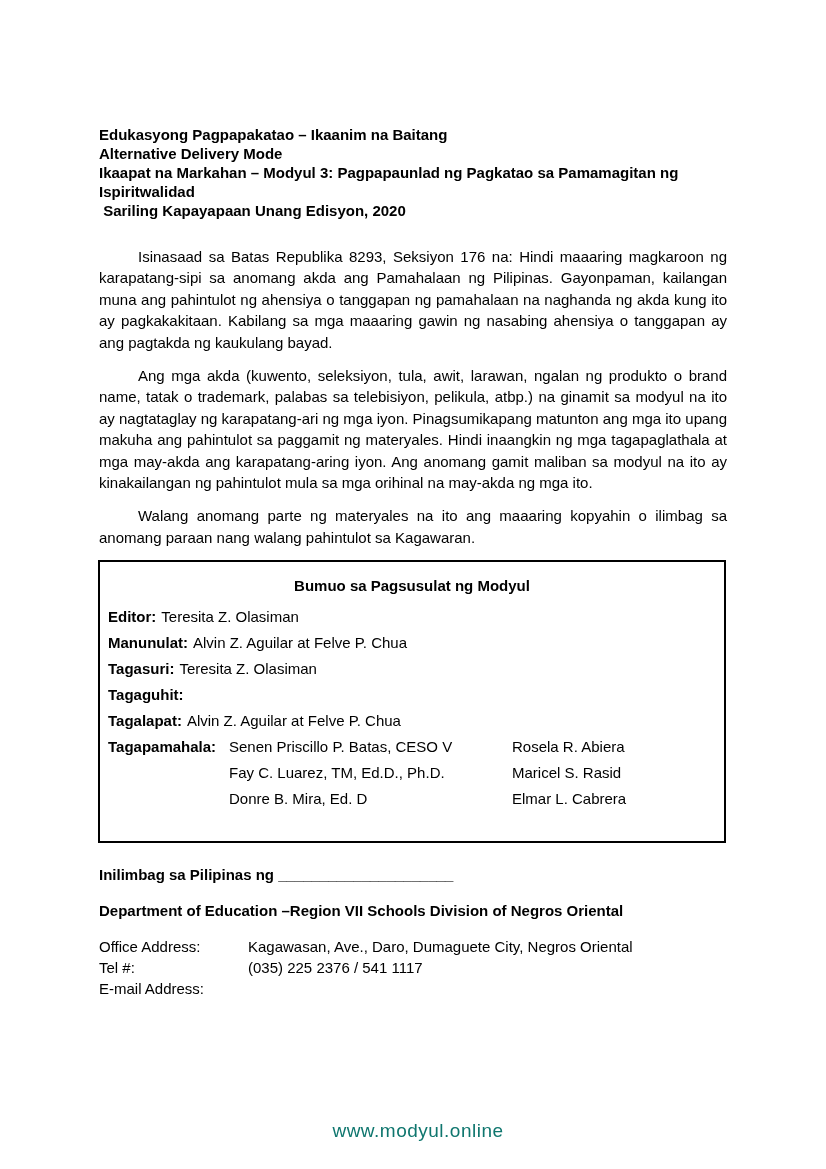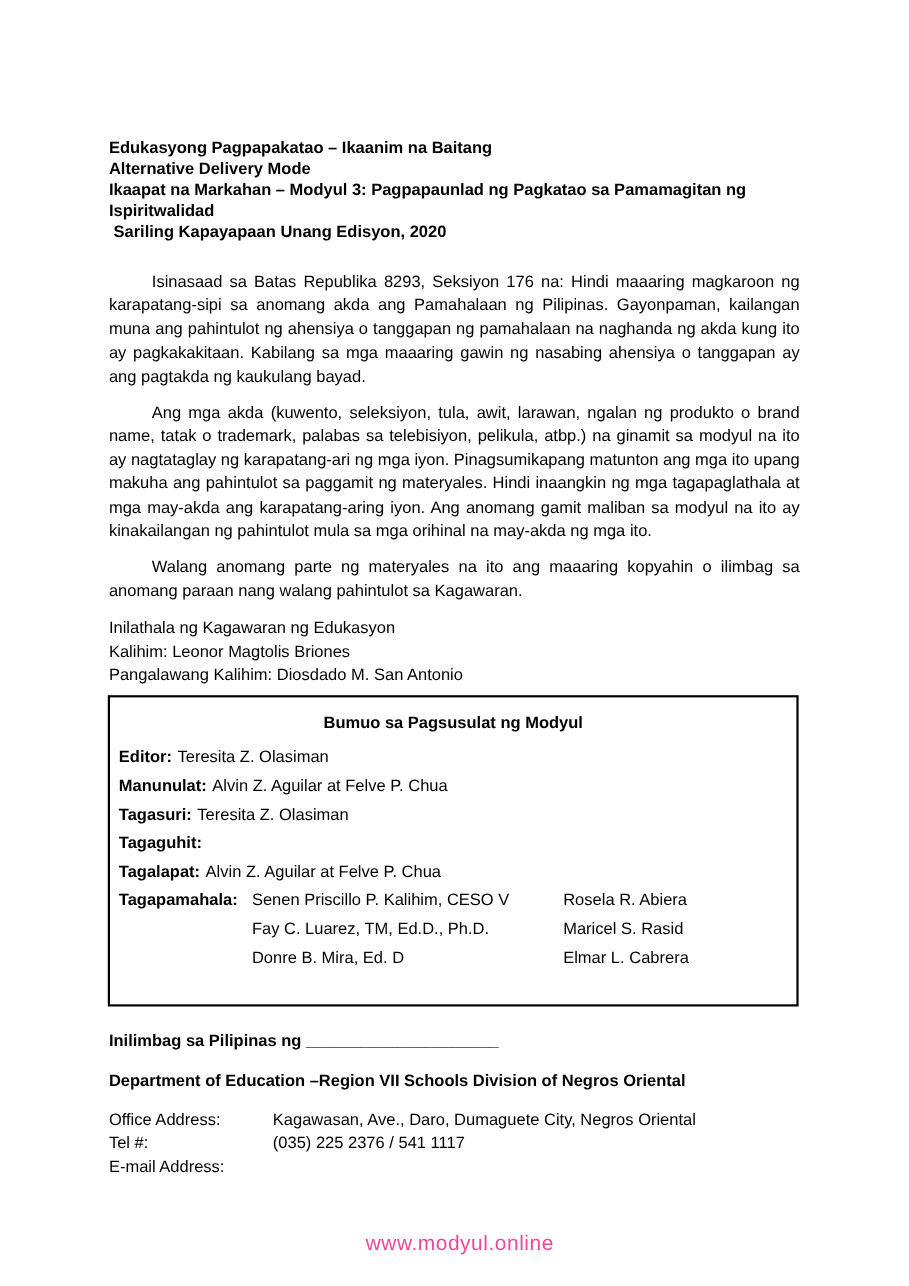--- a/index.html
+++ b/index.html
@@ -79,25 +79,20 @@
     <div class="h-line">Edukasyong Pagpapakatao – Ikaanim na Baitang</div>
     <div class="h-line">Alternative Delivery Mode</div>
     <div class="h-line">Ikaapat na Markahan – Modyul 3: Pagpapaunlad ng Pagkatao sa Pamamagitan ng Ispiritwalidad</div>
     <div class="h-line"> Sariling Kapayapaan Unang Edisyon, 2020</div>
   </header>
 
   <p class="body-par first">Isinasaad sa Batas Republika 8293, Seksiyon 176 na: Hindi maaaring magkaroon ng karapatang-sipi sa anomang akda ang Pamahalaan ng Pilipinas. Gayonpaman, kailangan muna ang pahintulot ng ahensiya o tanggapan ng pamahalaan na naghanda ng akda kung ito ay pagkakakitaan. Kabilang sa mga maaaring gawin ng nasabing ahensiya o tanggapan ay ang pagtakda ng kaukulang bayad.</p>
   <p class="body-par">Ang mga akda (kuwento, seleksiyon, tula, awit, larawan, ngalan ng produkto o brand name, tatak o trademark, palabas sa telebisiyon, pelikula, atbp.) na ginamit sa modyul na ito ay nagtataglay ng karapatang-ari ng mga iyon. Pinagsumikapang matunton ang mga ito upang makuha ang pahintulot sa paggamit ng materyales. Hindi inaangkin ng mga tagapaglathala at mga may-akda ang karapatang-aring iyon. Ang anomang gamit maliban sa modyul na ito ay kinakailangan ng pahintulot mula sa mga orihinal na may-akda ng mga ito.</p>
   <p class="body-par">Walang anomang parte ng materyales na ito ang maaaring kopyahin o ilimbag sa anomang paraan nang walang pahintulot sa Kagawaran.</p>
 
-  <div class="publisher">
-    <div>Inilathala ng Kagawaran ng Edukasyon</div>
-    <div>Kalihim: Leonor Magtolis Briones</div>
-    <div>Pangalawang Kalihim: Diosdado M. San Antonio</div>
-  </div>
 
   <div class="credits-box" style="border-color: rgb(0, 0, 0);">
     <div class="box-title">Bumuo sa Pagsusulat ng Modyul</div>
 
     <div class="c-row">
       <span class="c-label">Editor:</span><span class="c-value">Teresita Z. Olasiman</span>
     </div>
     <div class="c-row">
       <span class="c-label">Manunulat:</span><span class="c-value">Alvin Z. Aguilar at Felve P. Chua</span>
     </div>
@@ -106,21 +101,21 @@
     </div>
     <div class="c-row">
       <span class="c-label">Tagaguhit:</span><span class="c-value"></span>
     </div>
     <div class="c-row">
       <span class="c-label">Tagalapat:</span><span class="c-value">Alvin Z. Aguilar at Felve P. Chua</span>
     </div>
 
     <div class="tp-grid">
       <span class="tp-label">Tagapamahala:</span>
-      <span class="tp-c1">Senen Priscillo P. Kalihim, CESO V</span>
+      <span class="tp-c1">Senen Priscillo P. Batas, CESO V</span>
       <span class="tp-c2">Rosela R. Abiera</span>
 
       <span class="tp-label"></span>
       <span class="tp-c1">Fay C. Luarez, TM, Ed.D., Ph.D.</span>
       <span class="tp-c2">Maricel S. Rasid</span>
 
       <span class="tp-label"></span>
       <span class="tp-c1">Donre B. Mira, Ed. D</span>
       <span class="tp-c2">Elmar L. Cabrera</span>
     </div>
@@ -140,15 +135,15 @@
     </div>
     <div class="contact-row">
       <span class="contact-label">Tel #:</span>
       <span class="contact-value">(035) 225 2376 / 541 1117</span>
     </div>
     <div class="contact-row">
       <span class="contact-label">E-mail Address:</span>
     </div>
   </div>
 
-  <div class="watermark" style="color: #ec4899; padding-left: 10px;">www.modyul.online</div>
+  <div class="watermark" style="color: #0f766e; padding-left: 10px;">www.modyul.online</div>
 
 </div>
 
 </body></html>

